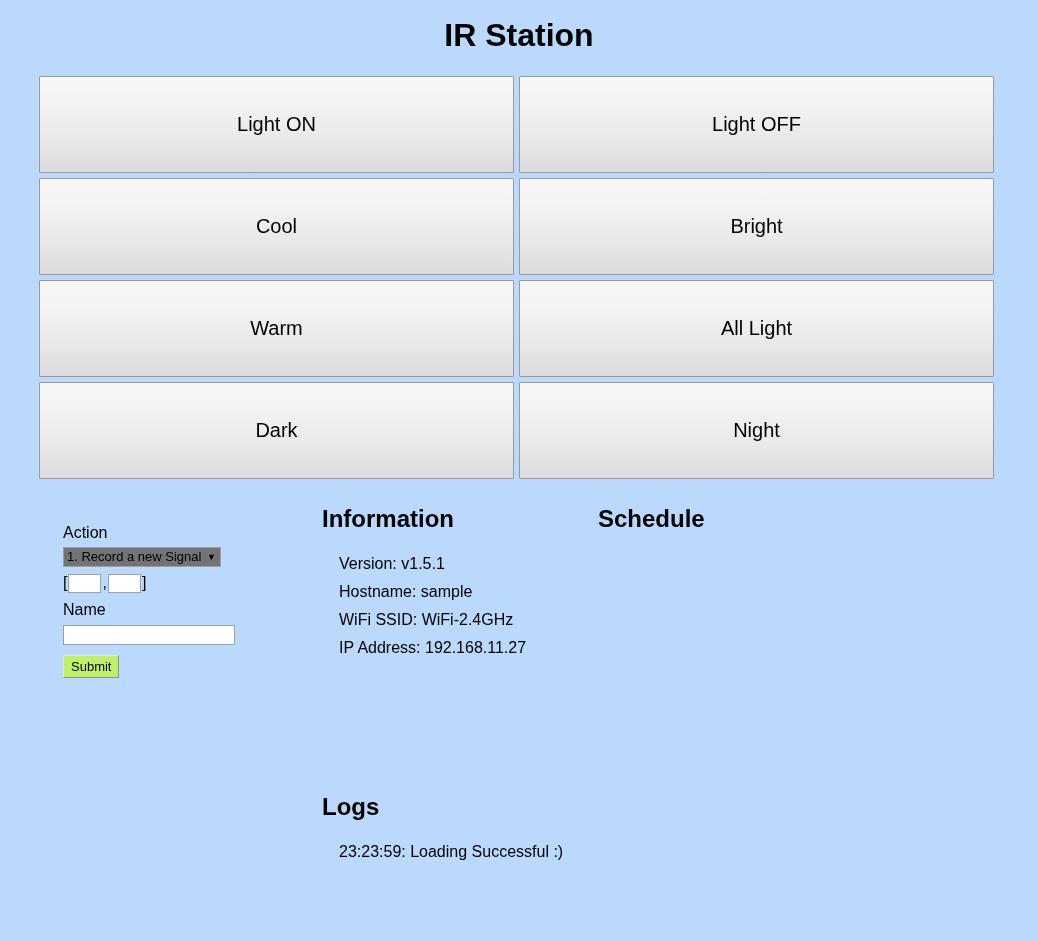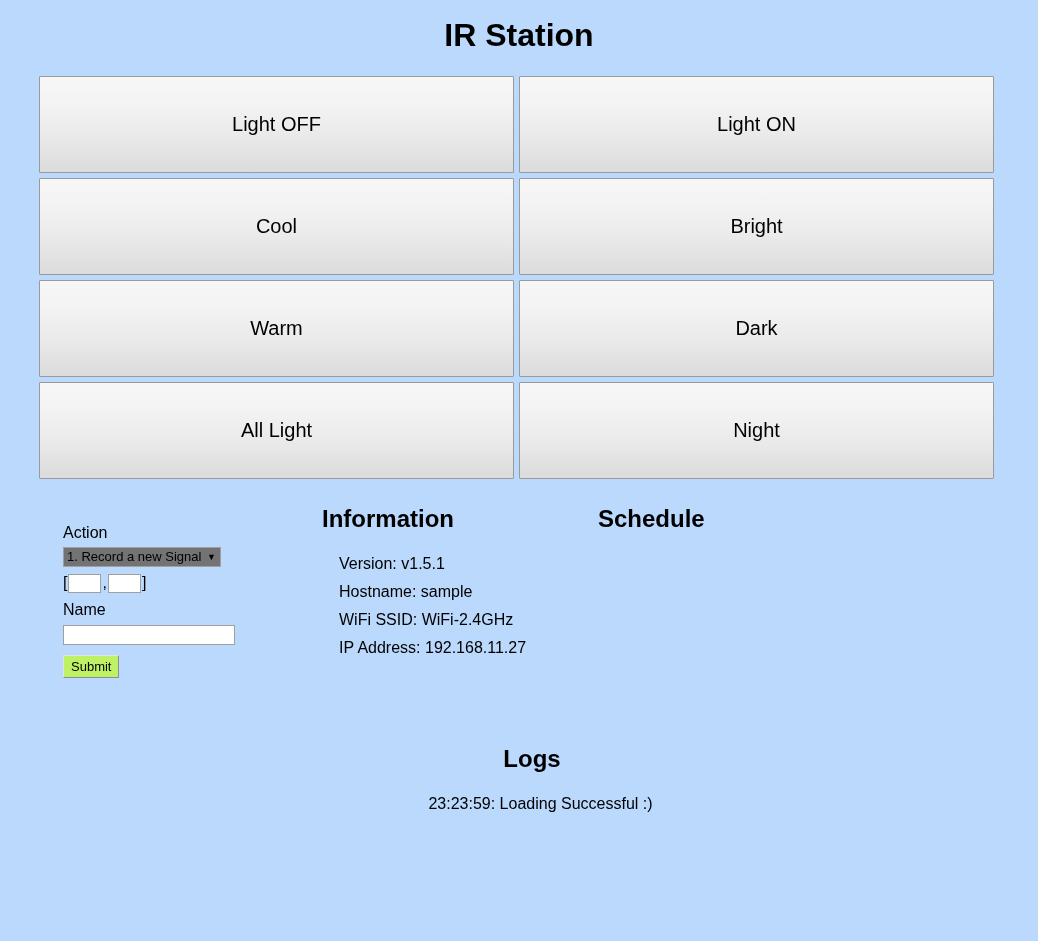--- a/index.html
+++ b/index.html
@@ -168,45 +168,44 @@
     border-bottom: 1px solid #8f8f8f;
     color: #000;
     cursor: pointer;
     border-radius: 1px;
   }
 
   
   .logs-section {
     position: absolute;
     left: 322px;
-    top: 744px;
+    top: 792px;
     width: 420px;
-    text-align: center;
   }
   .log-line {
     font-size: 16px;
     line-height: 28px;
     white-space: nowrap;
   }
 </style>
 </head>
 <body>
 
 <div class="page">
 
   <h1 class="page-title">IR Station</h1>
 
   <div class="button-grid">
+    <button class="ir-button">Light ON</button>
     <button class="ir-button">Light OFF</button>
-    <button class="ir-button">Light ON</button>
     <button class="ir-button">Cool</button>
     <button class="ir-button">Bright</button>
     <button class="ir-button">Warm</button>
+    <button class="ir-button">All Light</button>
     <button class="ir-button">Dark</button>
-    <button class="ir-button">All Light</button>
     <button class="ir-button">Night</button>
   </div>
 
   <div class="columns">
 
     <div class="col col-settings">
       <div class="section-body">
 
         <div class="field-label">Action</div>
         <div class="select-wrap">

